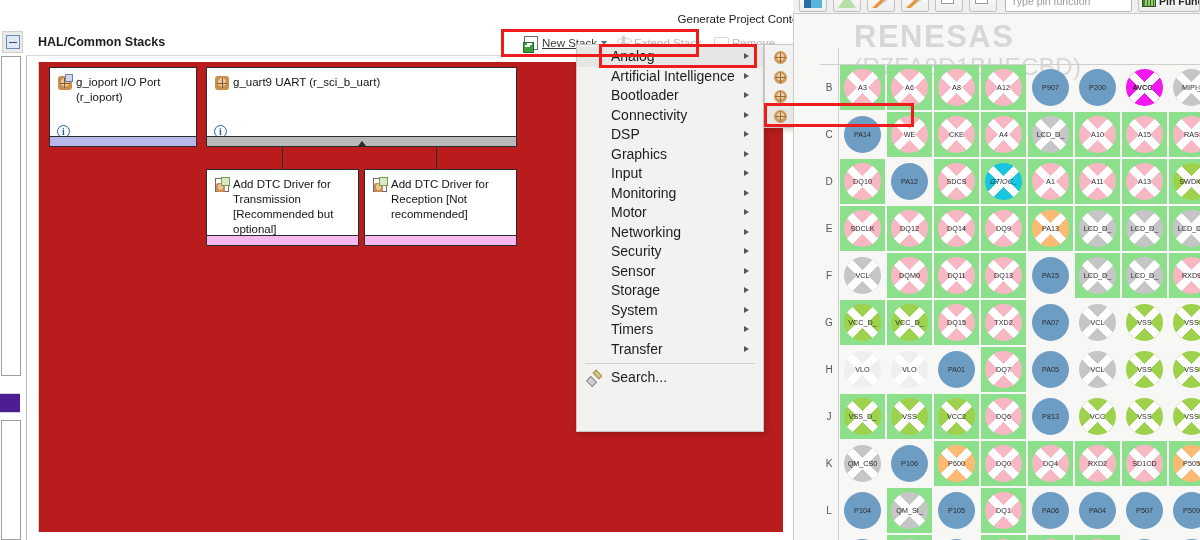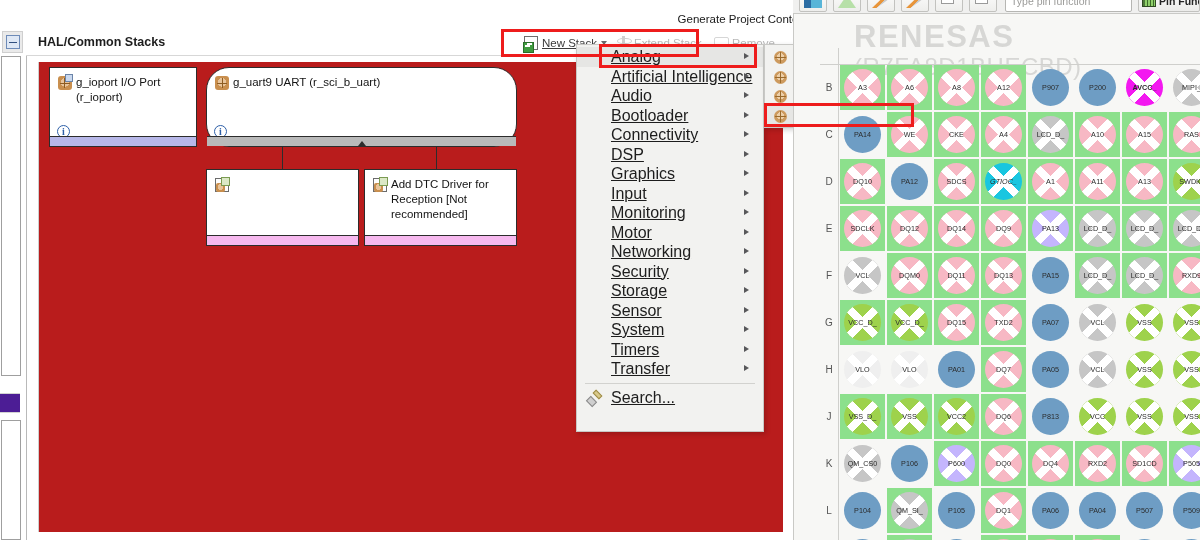--- a/index.html
+++ b/index.html
@@ -191,21 +191,21 @@
 
   
   .menu {
     left: 576px; top: 44px; width: 188px; height: 388px;
     background: #f2f2f0; border: 1px solid #c8c8c5;
     box-shadow: 2px 2px 5px rgba(0,0,0,.18);
     padding-top: 2px;
   }
   .mi {
     position: relative; height: 19.5px; line-height: 19.5px;
-    font-size: 16px; color: #1d1d1d; padding-left: 34px; white-space: nowrap; text-decoration: underline;
+    font-size: 14px; color: #1d1d1d; padding-left: 34px; white-space: nowrap;
   }
   .mi.hl { background:#e6e6e4; }
   .mi .arrow {
     position:absolute; right:14px; top:6px; width:0;height:0;
     border-top:3.5px solid transparent;border-bottom:3.5px solid transparent;
     border-left:5px solid #58585a;
   }
   .msep { height:1px; background:#d2d2cf; margin:4px 8px 4px 8px; }
   .mi .searchico {
     position:absolute; left:10px; top:4px; width:13px; height:12px;
@@ -293,21 +293,21 @@
       linear-gradient(45deg, transparent 43%, #ffffff 43% 57%, transparent 57%),
       linear-gradient(-45deg, transparent 43%, #ffffff 43% 57%, transparent 57%);
     border-radius:50%;
   }
   .pin span { position:relative; z-index:2; }
   .c-pink { background:#f7b8c4; }
   .c-gray { background:#c6c6c6; }
   .c-blue { background:#6e9dc4; }
   .c-green{ background:#9ed24c; }
   .c-mag  { background:#f318f0; color:#fff;font-weight:bold; }
-  .c-org  { background:#c4b5fd; }
+  .c-org  { background:#fdba74; }
   .c-cyan { background:#19c6e0;font-style:italic; }
   .c-white{ background:#efefef; }
 </style>
 </head>
 <body>
 
 <div id="root">
 
   <div class="abs lpanel-tab">
     <span class="collapse-ico"></span>
@@ -342,66 +342,66 @@
 
     <div class="module" style="left:10px; top:5px; width:148px; height:80px;">
       <div class="mtitle">
         <span class="micon ico-ioport"></span>
         <span>g_ioport I/O Port (r_ioport)</span>
       </div>
       <div class="minfo">i</div>
       <div class="mbar bar-blue"></div>
     </div>
 
-    <div class="module" style="left:167px; top:5px; width:311px; height:80px;border-radius:23px;">
+    <div class="module" style="left:167px; top:5px; width:311px; height:80px;">
       <div class="mtitle">
         <span class="micon ico-uart"></span>
         <span>g_uart9 UART (r_sci_b_uart)</span>
       </div>
       <div class="minfo">i</div>
       <div class="mbar bar-gray">
         <span class="uparrow"></span>
       </div>
     </div>
 
     <div class="connector" style="left:243px; top:85px; width:1px; height:22px;"></div>
     <div class="connector" style="left:397px; top:85px; width:1px; height:22px;"></div>
 
     <div class="module" style="left:167px; top:107px; width:153px; height:77px;">
       <div class="mtitle">
         <span class="micon ico-dtc"></span>
+        <span>Add DTC Driver for Transmission [Recommended but optional]</span>
       </div>
       <div class="mbar bar-pink"></div>
     </div>
 
     <div class="module" style="left:325px; top:107px; width:153px; height:77px;">
       <div class="mtitle">
         <span class="micon ico-dtc"></span>
         <span>Add DTC Driver for Reception [Not recommended]</span>
       </div>
       <div class="mbar bar-pink"></div>
     </div>
   </div>
 
   <div class="abs menu">
     <div id="menu-items">
         <div class="mi hl"><span>Analog</span><span class="arrow"></span></div>
         <div class="mi"><span>Artificial Intelligence</span><span class="arrow"></span></div>
-        <div class="mi"><span>Audio</span><span class="arrow"></span></div>
         <div class="mi"><span>Bootloader</span><span class="arrow"></span></div>
         <div class="mi"><span>Connectivity</span><span class="arrow"></span></div>
         <div class="mi"><span>DSP</span><span class="arrow"></span></div>
         <div class="mi"><span>Graphics</span><span class="arrow"></span></div>
         <div class="mi"><span>Input</span><span class="arrow"></span></div>
         <div class="mi"><span>Monitoring</span><span class="arrow"></span></div>
         <div class="mi"><span>Motor</span><span class="arrow"></span></div>
         <div class="mi"><span>Networking</span><span class="arrow"></span></div>
         <div class="mi"><span>Security</span><span class="arrow"></span></div>
+        <div class="mi"><span>Sensor</span><span class="arrow"></span></div>
         <div class="mi"><span>Storage</span><span class="arrow"></span></div>
-        <div class="mi"><span>Sensor</span><span class="arrow"></span></div>
         <div class="mi"><span>System</span><span class="arrow"></span></div>
         <div class="mi"><span>Timers</span><span class="arrow"></span></div>
         <div class="mi"><span>Transfer</span><span class="arrow"></span></div>
       </div>
     <div class="msep"></div>
     <div class="mi" style="padding-left:34px;">
       <span class="searchico"></span>
       <span>Search...</span>
     </div>
   </div>

